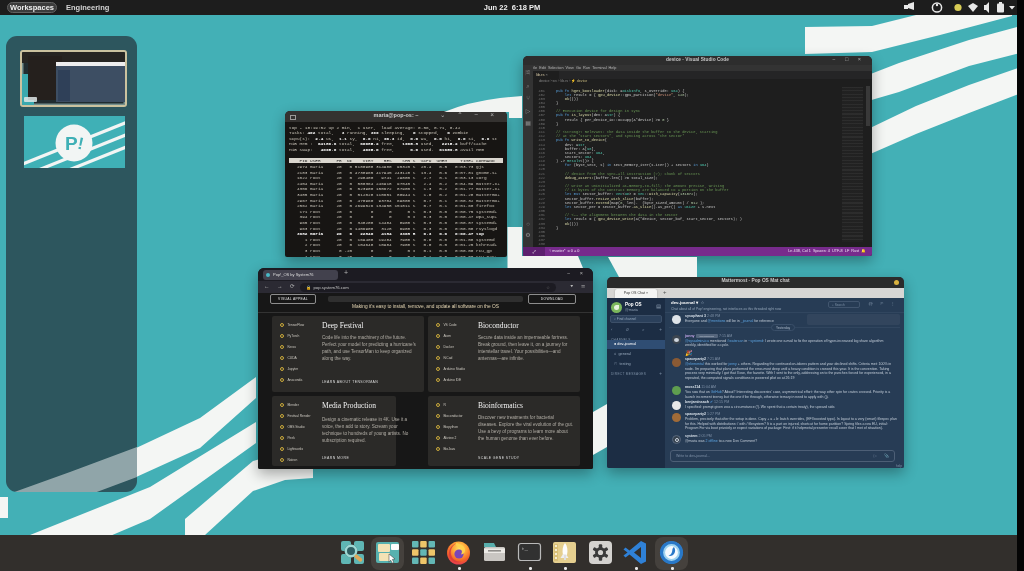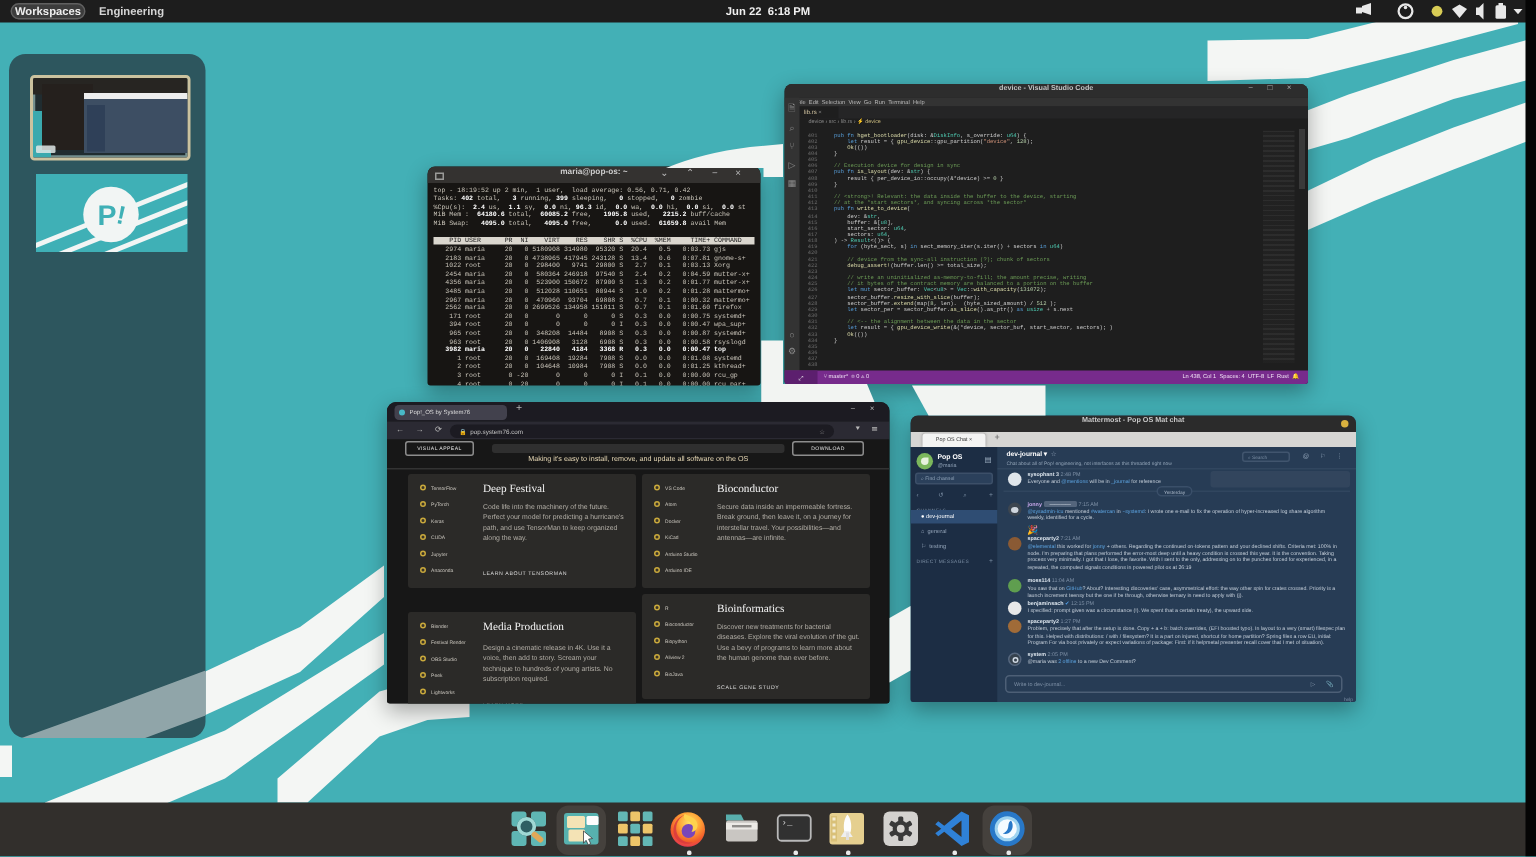--- a/index.html
+++ b/index.html
@@ -377,21 +377,21 @@
       <div class="bl" style="top:7px"><i></i>VS Code</div>
       <div class="bl" style="top:18px"><i></i>Atom</div>
       <div class="bl" style="top:29px"><i></i>Docker</div>
       <div class="bl" style="top:40px"><i></i>KiCad</div>
       <div class="bl" style="top:51px"><i></i>Arduino Studio</div>
       <div class="bl" style="top:62px"><i></i>Arduino IDE</div>
       <div class="abs" style="left:50px;top:5px;font-family:'Liberation Serif',serif;font-size:7.5px;color:#f3f3f3;">Bioconductor</div>
       <div class="abs" style="left:50px;top:18px;width:96px;font-size:4.6px;line-height:7px;color:#b2aea6;">Secure data inside an impermeable fortress. Break ground, then leave it, on a journey for interstellar travel. Your possibilities—and antennas—are infinite.</div>
     </div>
 
-    <div class="abs" style="left:14px;top:115px;width:152px;height:70px;background:#2b2a28;border-radius:2px;">
+    <div class="abs" style="left:14px;top:103px;width:124px;height:70px;background:#2b2a28;border-radius:2px;">
       <div class="bl" style="top:7px"><i></i>Blender</div>
       <div class="bl" style="top:18px"><i></i>Festival Render</div>
       <div class="bl" style="top:29px"><i></i>OBS Studio</div>
       <div class="bl" style="top:40px"><i></i>Peek</div>
       <div class="bl" style="top:51px"><i></i>Lightworks</div>
       <div class="bl" style="top:62px"><i></i>Natron</div>
       <div class="abs" style="left:50px;top:5px;font-family:'Liberation Serif',serif;font-size:7.5px;color:#f3f3f3;">Media Production</div>
       <div class="abs" style="left:50px;top:20px;width:96px;font-size:4.6px;line-height:7px;color:#b2aea6;">Design a cinematic release in 4K. Use it a voice, then add to story. Scream your technique to hundreds of young artists. No subscription required.</div>
       <div class="abs" style="left:50px;top:60px;font-size:3.5px;letter-spacing:0.4px;color:#dcdcdc;">LEARN MORE</div>
     </div>

